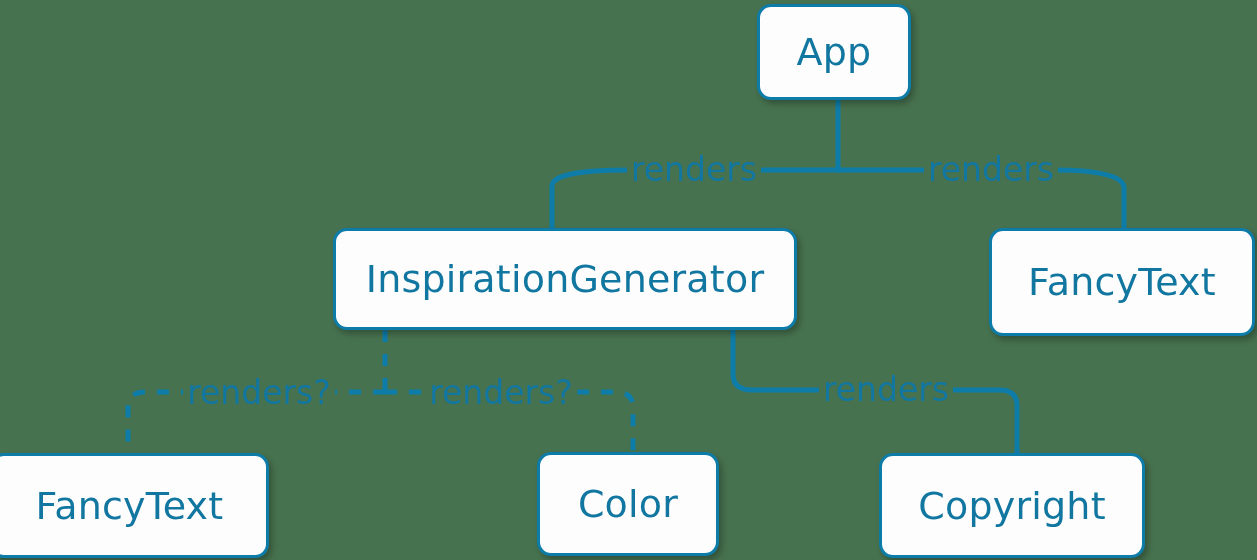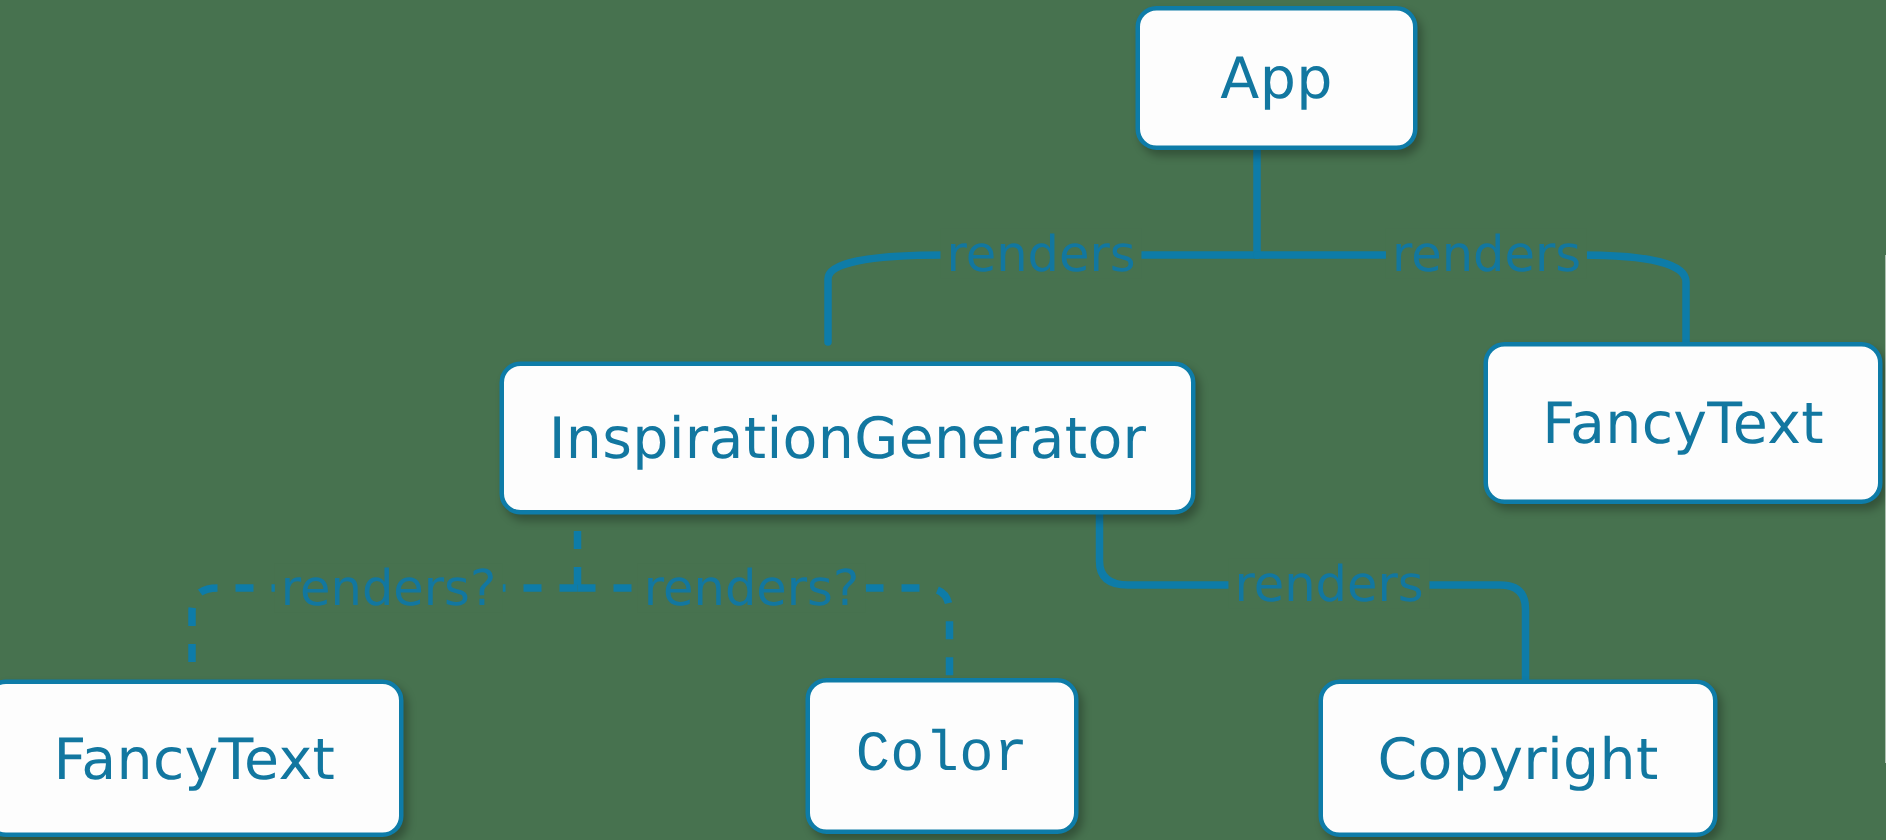--- a/index.html
+++ b/index.html
@@ -77,37 +77,37 @@
   <div class="edge-label" style="left:694px; top:169px; background:#47724f;">renders</div>
 
   <div class="edge-label" style="left:991px; top:169px; background:#47724f;">renders</div>
 
   <div class="edge-label" style="left:259px; top:392px; background:#47724f;">renders?</div>
 
   <div class="edge-label" style="left:501px; top:392px; background:#47724f;">renders?</div>
 
   <div class="edge-label" style="left:886px; top:389px; background:#47724f;">renders</div>
 
-  <div class="node" style="left:757px; top:4px; width:188px; height:96px;">
+  <div class="node" style="left:757px; top:4px; width:154px; height:96px;">
     <span class="node-label">App</span>
   </div>
 
-  <div class="node" style="left:333px; top:241px; width:464px; height:102px;">
+  <div class="node" style="left:333px; top:228px; width:464px; height:102px;">
     <span class="node-label">InspirationGenerator</span>
   </div>
 
   <div class="node" style="left:989px; top:228px; width:266px; height:108px;">
     <span class="node-label">FancyText</span>
   </div>
 
   <div class="node" style="left:-10px; top:453px; width:279px; height:105px;">
     <span class="node-label">FancyText</span>
   </div>
 
-  <div class="node" style="left:537px; top:452px; width:182px; height:104px;font-family:Liberation Mono, monospace;">
+  <div class="node" style="left:537px; top:452px; width:182px; height:104px;">
     <span class="node-label">Color</span>
   </div>
 
   <div class="node" style="left:879px; top:453px; width:266px; height:105px;">
     <span class="node-label">Copyright</span>
   </div>
 
 </div>
 
 </body></html>

